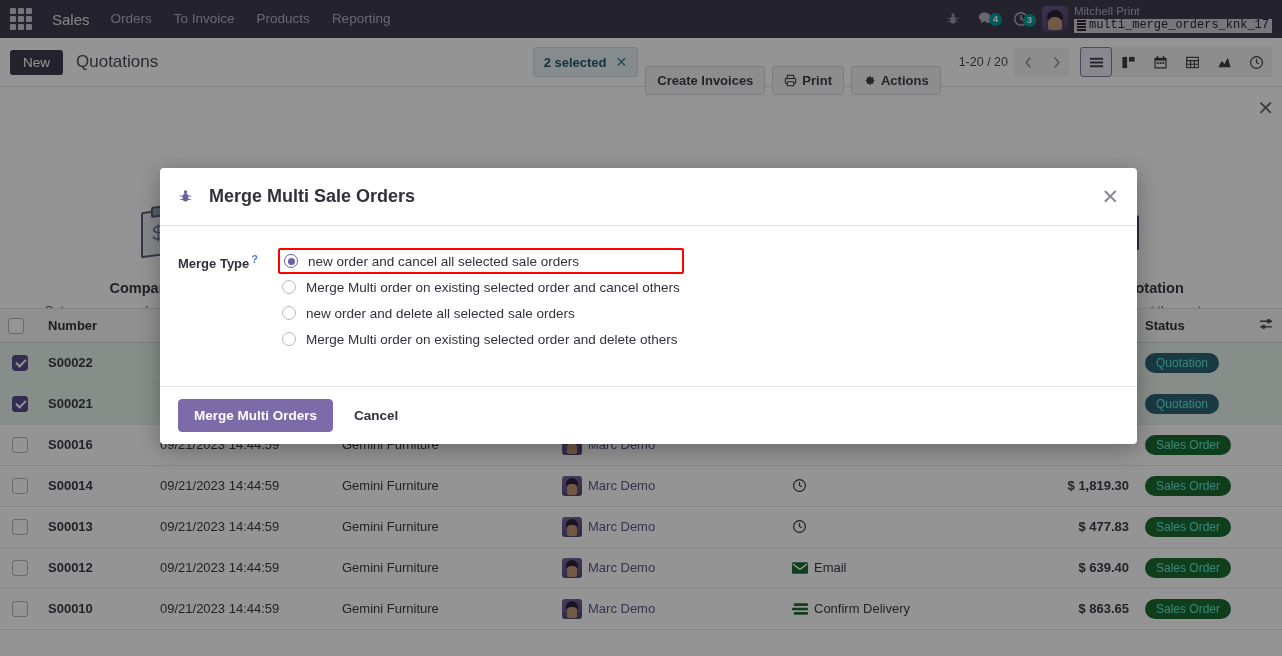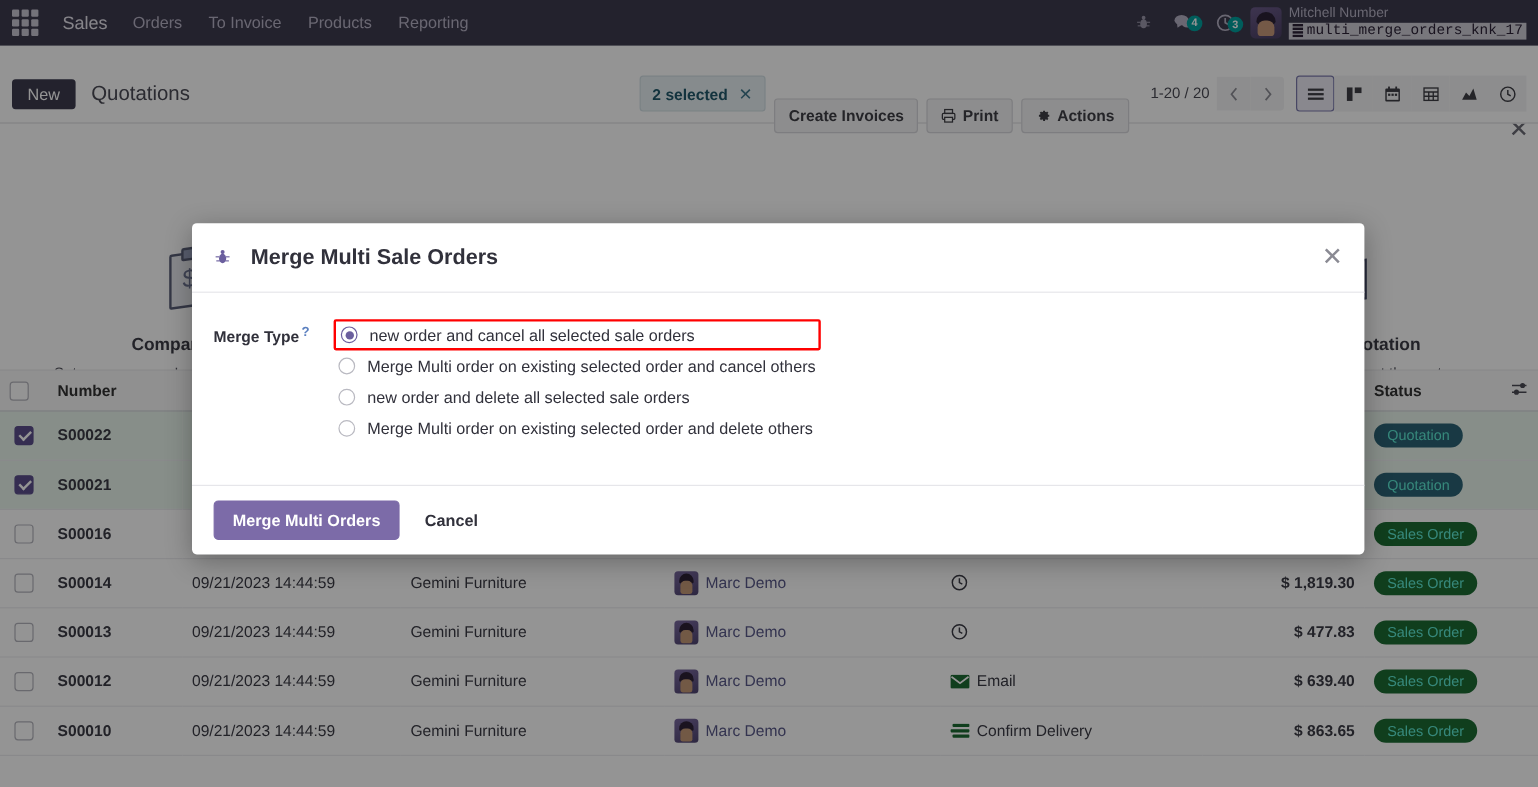--- a/index.html
+++ b/index.html
@@ -59,21 +59,21 @@
   .user-name { font-size: 11.5px; color: #b6b2c4; }
   .db-chip {
     font-family: "Liberation Mono", monospace;
     font-size: 12px; color: #2b2236; background: #cfcdd6;
     padding: 0px 3px; display: flex; align-items: center; gap: 3px;
     white-space: nowrap;
   }
 
   
   .control-panel {
-    position: absolute; top: 54px; left: 0; width: 1282px; height: 49px;
+    position: absolute; top: 38px; left: 0; width: 1282px; height: 49px;
     background: #ffffff; border-bottom: 1px solid #e0e0e3;
     display: flex; align-items: center; padding: 0 10px;
     z-index: 4;
   }
   .btn-new {
     background: #3d3b4f; color: #fff; border: none;
     font-size: 13.5px; padding: 5px 13px; border-radius: 3px; cursor: pointer;
     font-family: inherit;
   }
   .breadcrumb-title { font-size: 17px; color: #4a4a55; margin-left: 13px; }
@@ -211,21 +211,21 @@
   }
   .badge-quotation { background: #2b6275; }
   .badge-sales { background: #1d6b33; }
   .opt-icon { float: right; color: #4b4b55; cursor: pointer; }
 
   
   .modal-backdrop {
     position: absolute; inset: 0; background: rgba(0,0,0,0.42); z-index: 20;
   }
   .modal {
-    position: absolute; left: 160px; top: 186px; width: 977px;
+    position: absolute; left: 160px; top: 168px; width: 977px;
     background: #fff; border-radius: 4px; z-index: 21;
     box-shadow: 0 5px 22px rgba(0,0,0,0.3);
     display: flex; flex-direction: column;
   }
   .modal-header {
     height: 58px; display: flex; align-items: center;
     border-bottom: 1px solid #e6e6ea; padding: 0 18px;
   }
   .bug-icon { margin-right: 16px; color: #6b5f9e; font-size: 15px; }
   .modal-title { font-size: 18px; color: #31313b; font-weight: bold; }
@@ -320,21 +320,21 @@
       </div>
       <div class="nav-icon-btn">
         <svg width="16" height="16" viewBox="0 0 18 18" fill="none" stroke="#b6b2c4" stroke-width="1.6">
           <circle cx="9" cy="9" r="7"></circle>
             <path d="M9 4.6 V9 L12 10.6"></path>
         </svg>
         <span class="badge-count">3</span>
       </div>
       <div class="avatar-nav"></div>
       <div class="user-block">
-        <div class="user-name">Mitchell Number</div>
+        <div class="user-name">Mitchell Print</div>
         <div class="db-chip">
           <svg width="9" height="11" viewBox="0 0 9 11" fill="#2b2236">
             <rect x="0" y="0" width="9" height="2"></rect>
               <rect x="0" y="3" width="9" height="2"></rect>
             <rect x="0" y="6" width="9" height="2"></rect>
               <rect x="0" y="9" width="9" height="2"></rect>
           </svg>
           <span>multi_merge_orders_knk_17</span>
         </div>
       </div>

